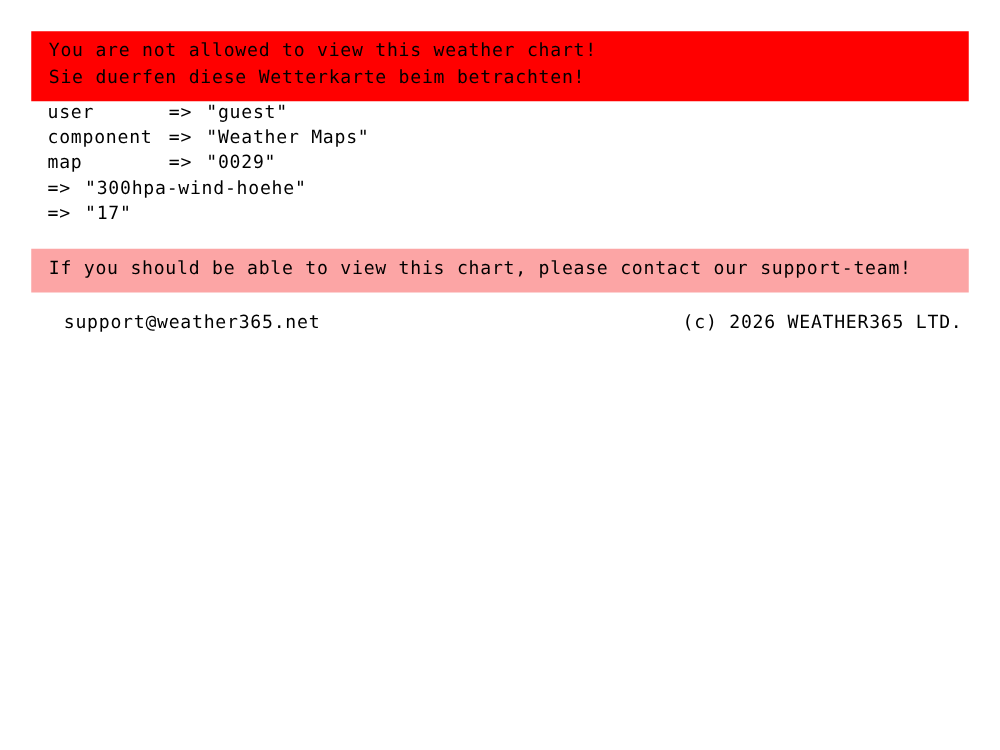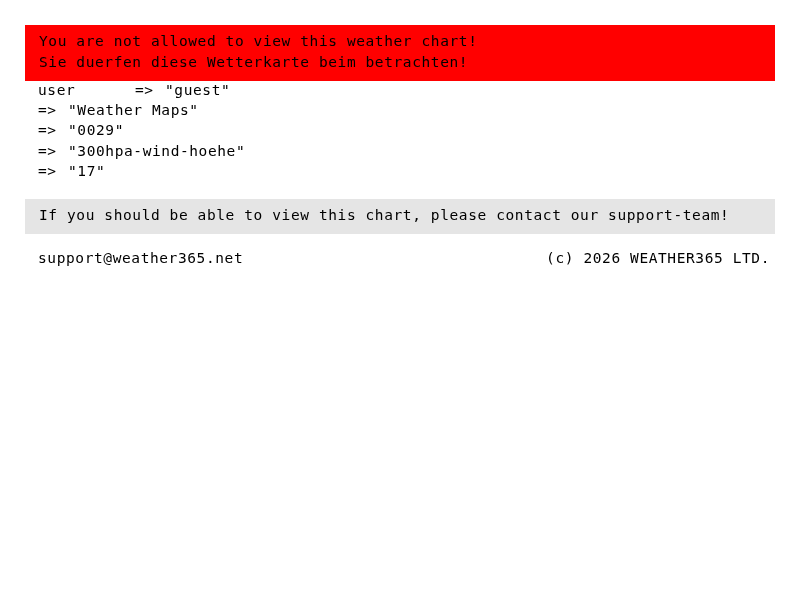--- a/index.html
+++ b/index.html
@@ -26,21 +26,21 @@
     width: 750px;
     box-sizing: border-box;
     padding: 6px 14px 8px 14px;
   }
   .banner-error {
     top: 25px;
     background: #ff0000;
   }
   .banner-ok {
     top: 199px;
-    background: #e5e5e5;
+    background: #fca5a5;
   }
   .banner-line {
     font-size: 14.5px;
     line-height: 21px;
     letter-spacing: 0.6px;
     white-space: pre;
   }
   .params {
     position: absolute;
     left: 38px;
@@ -59,21 +59,21 @@
   }
   .param-arrow {
     display: inline-block;
     width: 30px;
   }
   .param-val {
     display: inline-block;
   }
   .footer {
     position: absolute;
-    left: 38px;
+    left: 51px;
     right: 30px;
     top: 250px;
     display: flex;
     justify-content: space-between;
     font-size: 14.5px;
     letter-spacing: 0.6px;
     white-space: pre;
   }
   .footer-right {
     text-align: right;
@@ -90,24 +90,26 @@
     <div class="banner-line">Sie duerfen diese Wetterkarte beim betrachten!</div>
   </div>
 
   <div class="params">
     <div class="param-row">
       <span class="param-key">user</span>
       <span class="param-arrow">=&gt;</span>
       <span class="param-val">"guest"</span>
     </div>
     <div class="param-row">
+      <span class="param-key">component</span>
       <span class="param-arrow">=&gt;</span>
       <span class="param-val">"Weather Maps"</span>
     </div>
     <div class="param-row">
+      <span class="param-key">map</span>
       <span class="param-arrow">=&gt;</span>
       <span class="param-val">"0029"</span>
     </div>
     <div class="param-row">
       <span class="param-arrow">=&gt;</span>
       <span class="param-val">"300hpa-wind-hoehe"</span>
     </div>
     <div class="param-row">
       <span class="param-arrow">=&gt;</span>
       <span class="param-val">"17"</span>

